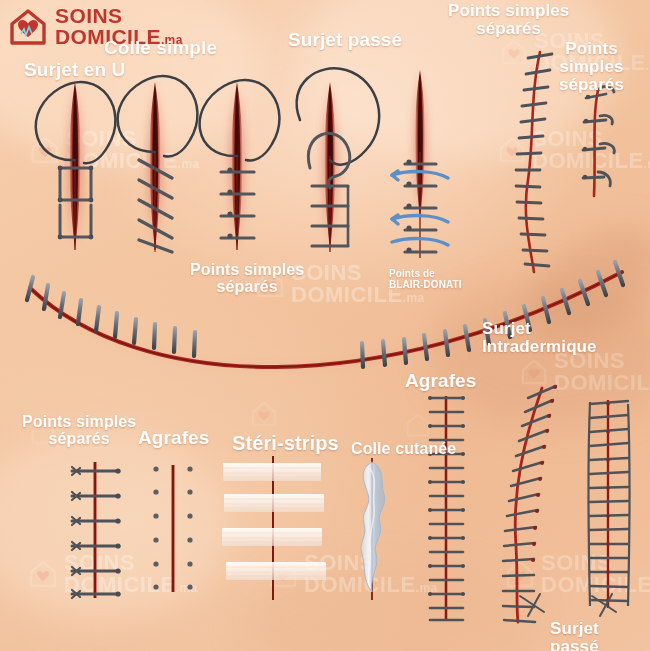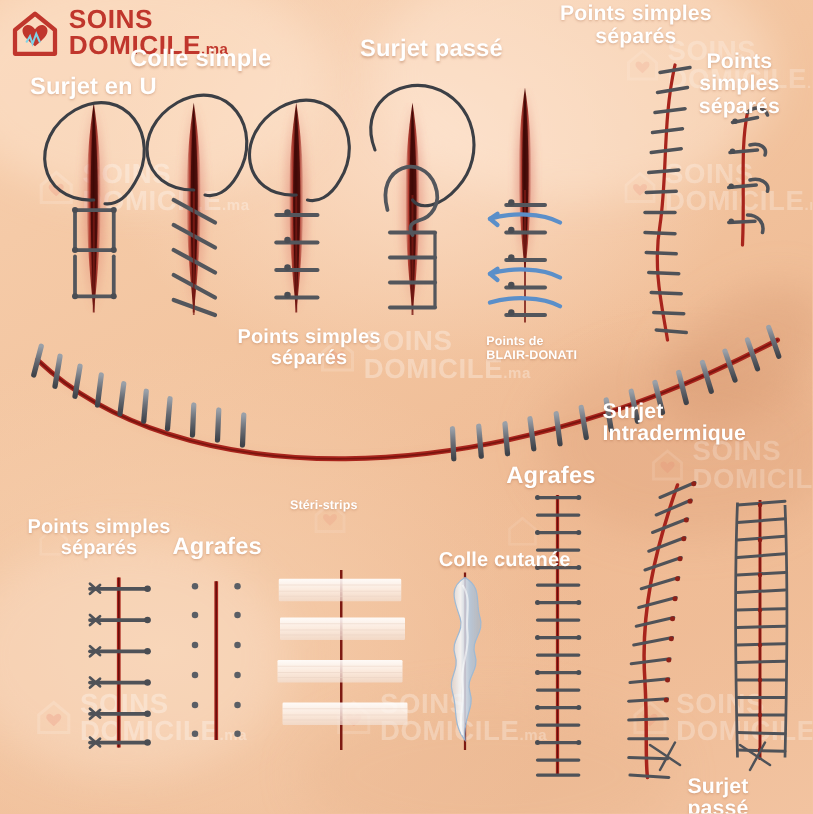--- a/index.html
+++ b/index.html
@@ -619,18 +619,18 @@
       <div class="lbl" style="left: 190px; top: 262px; font-size: 16px; text-align: center;">Points simples
 séparés</div>
       <div class="lbl" style="left: 389px; top: 269px; font-size: 10px; text-align: left;">Points de
 BLAIR-DONATI</div>
       <div class="lbl" style="left: 482px; top: 320px; font-size: 17px; text-align: left;">Surjet
 Intradermique</div>
       <div class="lbl" style="left: 405px; top: 371px; font-size: 19px; text-align: left;">Agrafes</div>
       <div class="lbl" style="left: 22px; top: 414px; font-size: 16px; text-align: center;">Points simples
 séparés</div>
       <div class="lbl" style="left: 138px; top: 428px; font-size: 19px; text-align: left;">Agrafes</div>
-      <div class="lbl" style="left: 232px; top: 400px; font-size: 10px; text-align: left;">Stéri-strips</div>
+      <div class="lbl" style="left: 232px; top: 433px; font-size: 20px; text-align: left;">Stéri-strips</div>
       <div class="lbl" style="left: 322px; top: 441px; font-size: 16px; text-align: left; margin-left: 29px;">Colle cutanée</div>
       <div class="lbl" style="left: 550px; top: 620px; font-size: 17px; text-align: left;">Surjet passé</div>
     </div>
 
 </div>
 
 </body></html>

